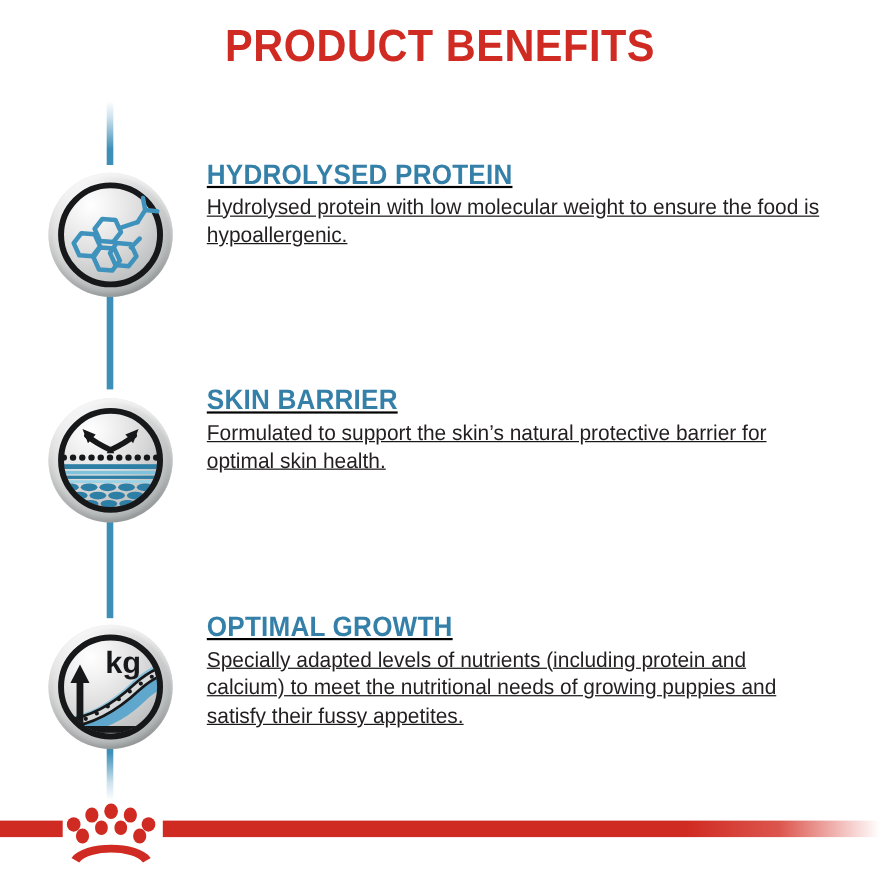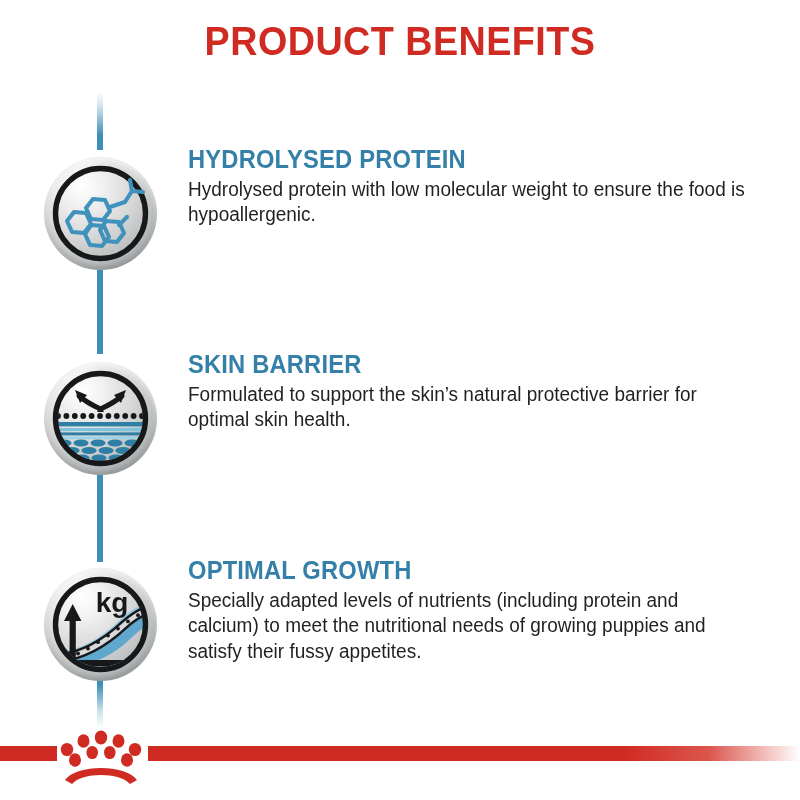--- a/index.html
+++ b/index.html
@@ -46,21 +46,21 @@
   }
   .disc{
     position:absolute;inset:0;
     border-radius:50%;
     background:
       radial-gradient(circle at 34% 26%, #ffffff 0%, #f3f3f3 16%, #d9d9d9 44%, #b9bcbd 70%, #8f9496 92%, #9fa3a5 100%);
     box-shadow:inset 0 -3px 6px rgba(0,0,0,0.18), inset 0 3px 5px rgba(255,255,255,0.85);
   }
   .disc-svg{position:absolute;inset:0;}
 
-  .texts{position:absolute;left:188px;top:0;width:580px;}
+  .texts{position:absolute;left:188px;top:0;width:580px;text-decoration:underline;}
   .b-head{
     color:#3580A8;
     font-size:25.5px;
     font-weight:bold;
     letter-spacing:0.2px;
     transform:scaleX(0.93);
     transform-origin:left center;
     margin:0 0 3px 0;
     line-height:1.12;
     white-space:nowrap;

